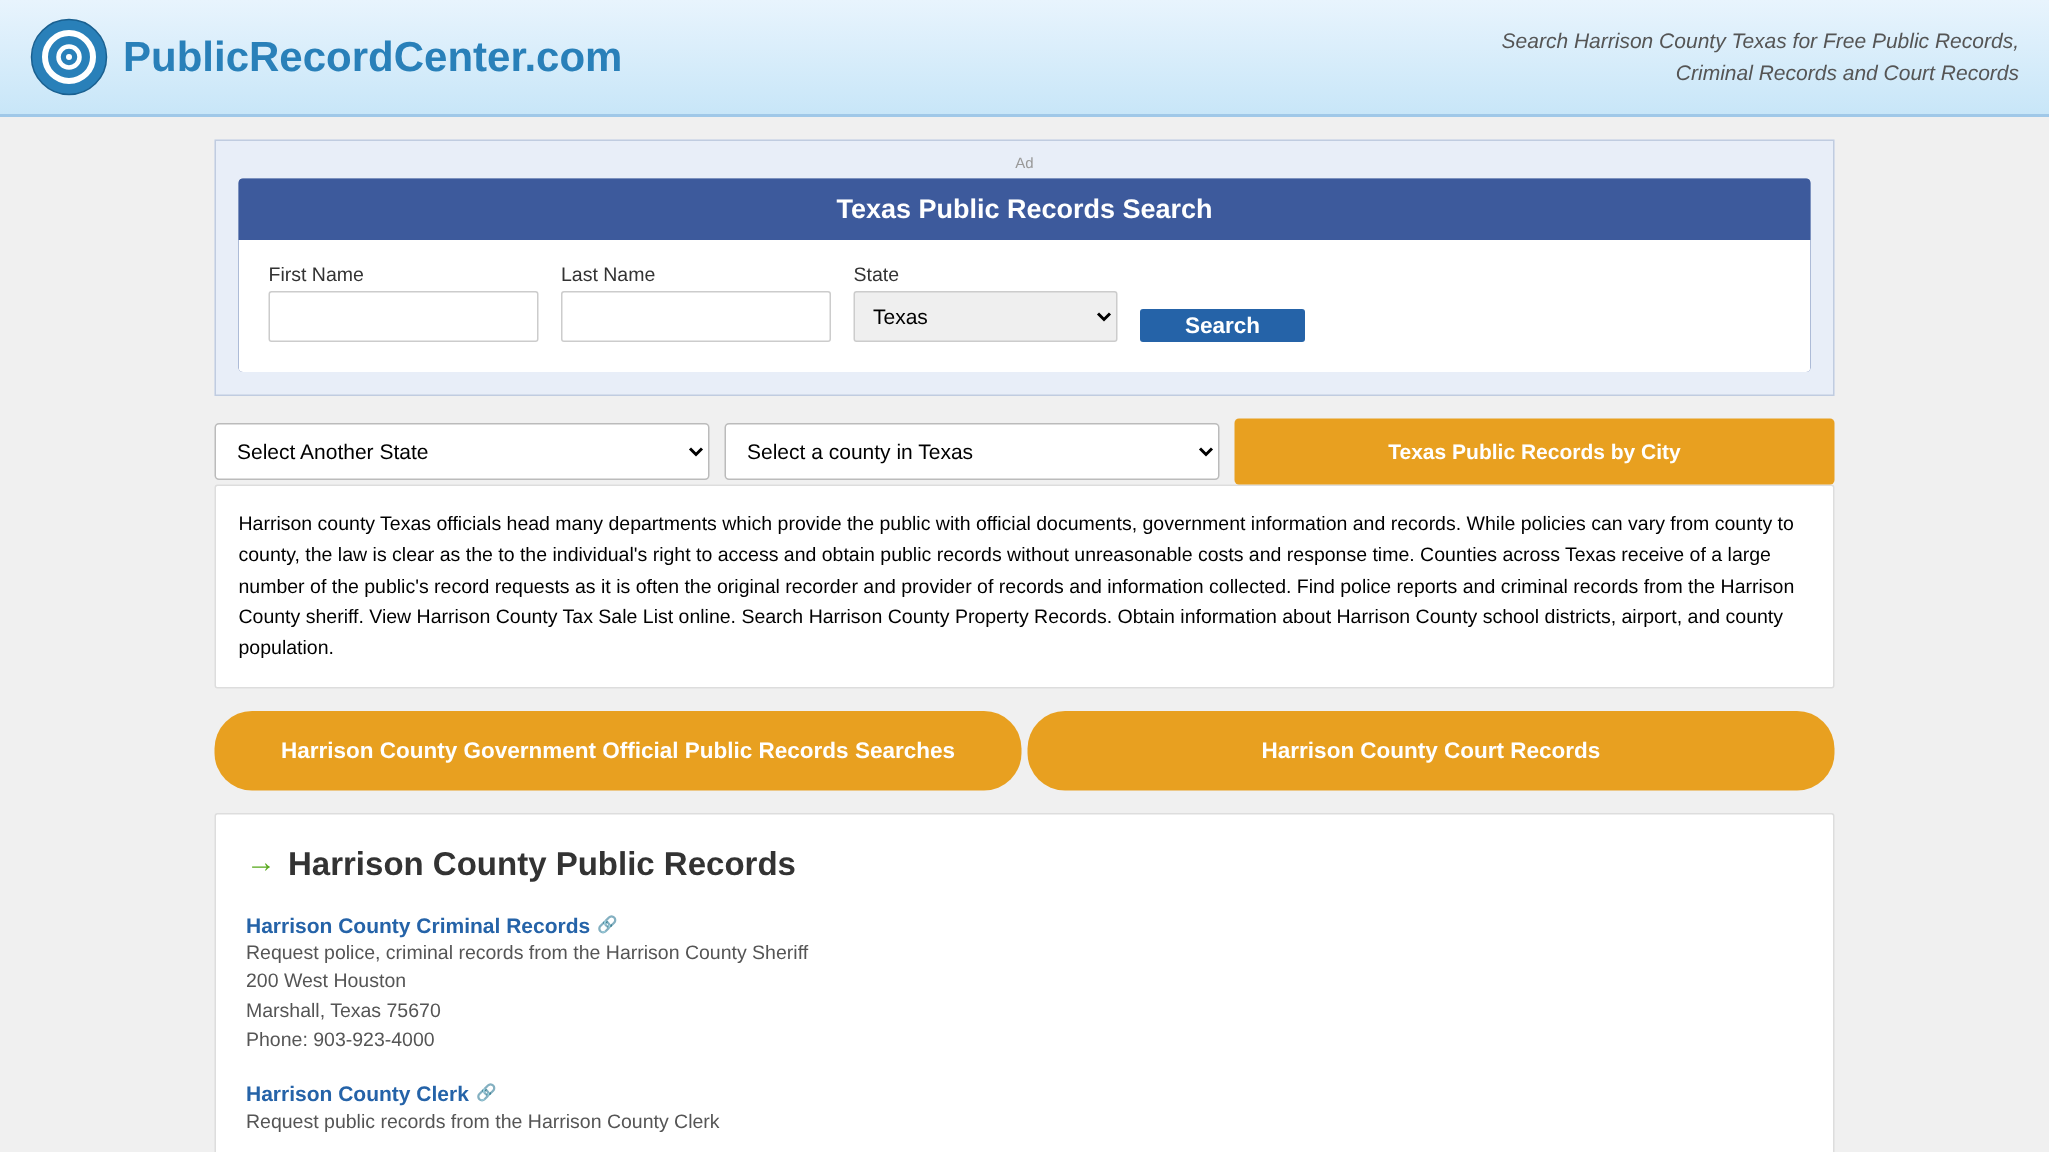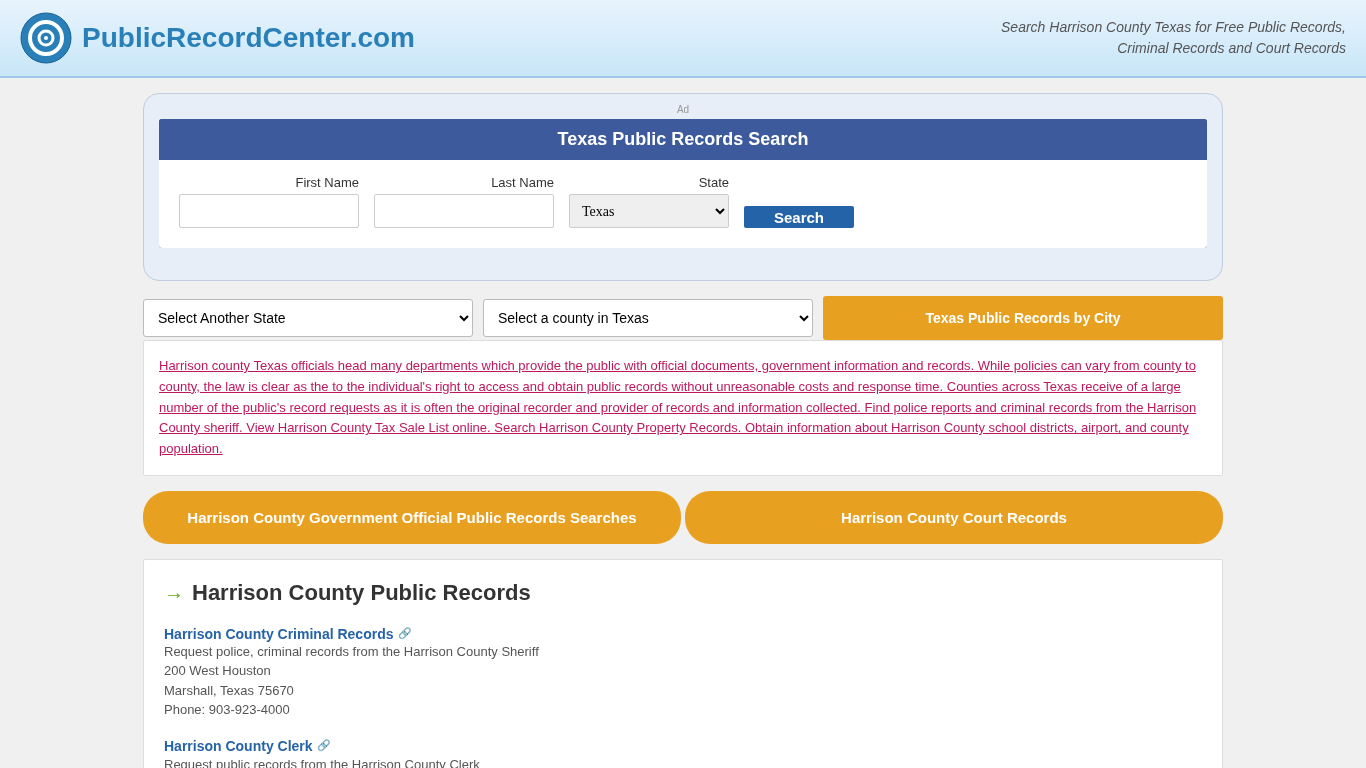--- a/index.html
+++ b/index.html
@@ -42,22 +42,22 @@
     #main-wrapper {
       max-width: 1100px;
       margin: 15px auto;
       padding: 0 10px;
     }
 
     
     #ad-box {
       background: #e8eef8;
       border: 1px solid #c0cce0;
-      border-radius: 16px;
-      padding: 10px 15px 32px;
+      border-radius: 0;
+      padding: 10px 15px 15px;
       margin-bottom: 15px;
     }
     #ad-label {
       font-size: 10px;
       color: #999;
       text-align: center;
       margin-bottom: 4px;
     }
     #search-widget {
       background: #3d5a9c;
@@ -82,32 +82,31 @@
       align-items: flex-end;
     }
     .field-group {
       display: flex;
       flex-direction: column;
       gap: 4px;
     }
     .field-group label {
       font-size: 13px;
       color: #333;
-      text-align: right;
     }
     .field-group input, .field-group select {
       padding: 6px 8px;
       border: 1px solid #ccc;
       border-radius: 2px;
       font-size: 14px;
       height: 34px;
     }
     #first-name-field { width: 180px; }
     #last-name-field { width: 180px; }
-    #state-select { width: 160px; font-family: Liberation Serif, serif; }
+    #state-select { width: 176px; }
     #search-button {
       background: #2563a8;
       color: white;
       border: none;
       padding: 0 30px;
       height: 22px;
       font-size: 15px;
       font-weight: bold;
       cursor: pointer;
       border-radius: 2px;
@@ -146,23 +145,22 @@
     }
 
     
     #description-box {
       background: white;
       border: 1px solid #ddd;
       padding: 15px;
       margin-bottom: 15px;
       font-size: 13px;
       line-height: 1.6;
-      color: #be185d;
+      color: #000000;
       border-radius: 2px;
-      text-decoration: underline;
     }
 
     
     #action-buttons {
       display: flex;
       gap: 4px;
       margin-bottom: 15px;
     }
     .action-btn {
       flex: 1;

